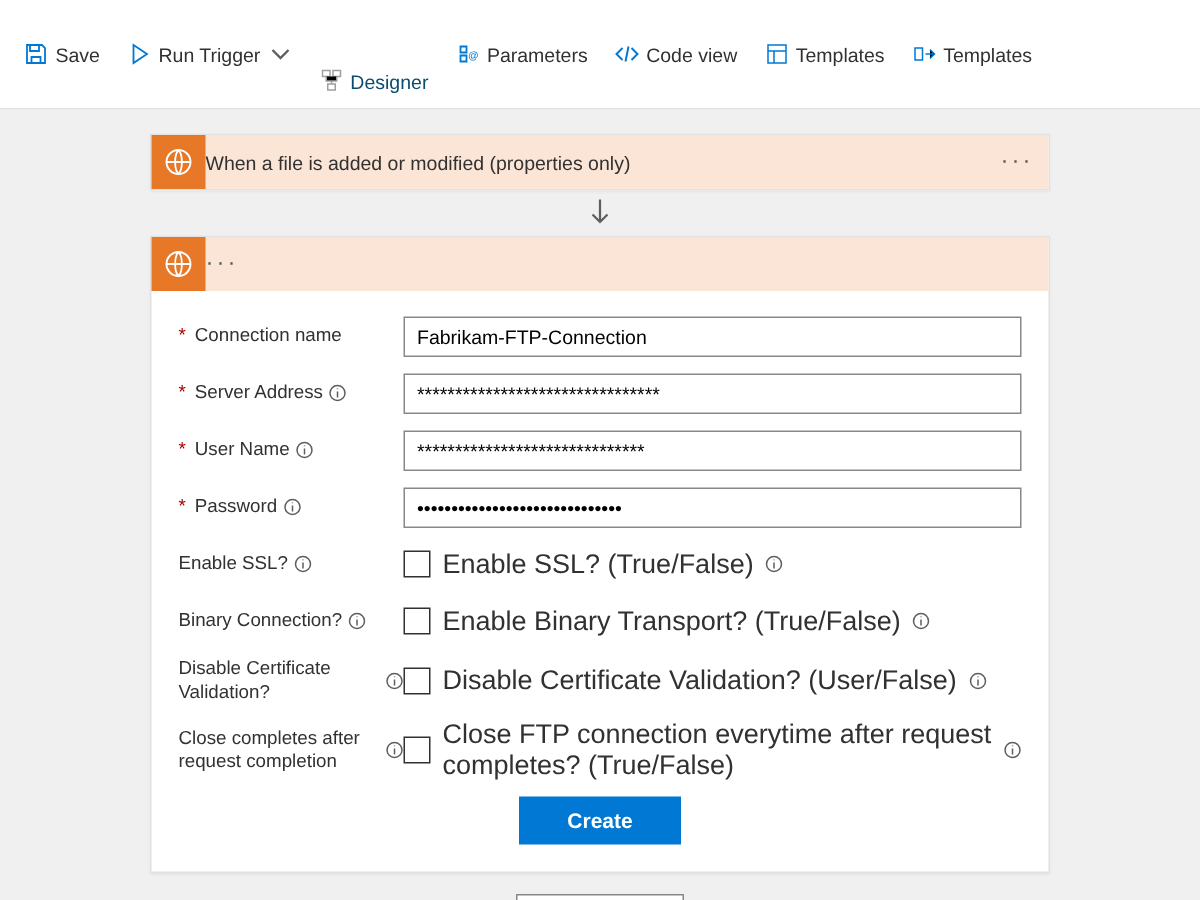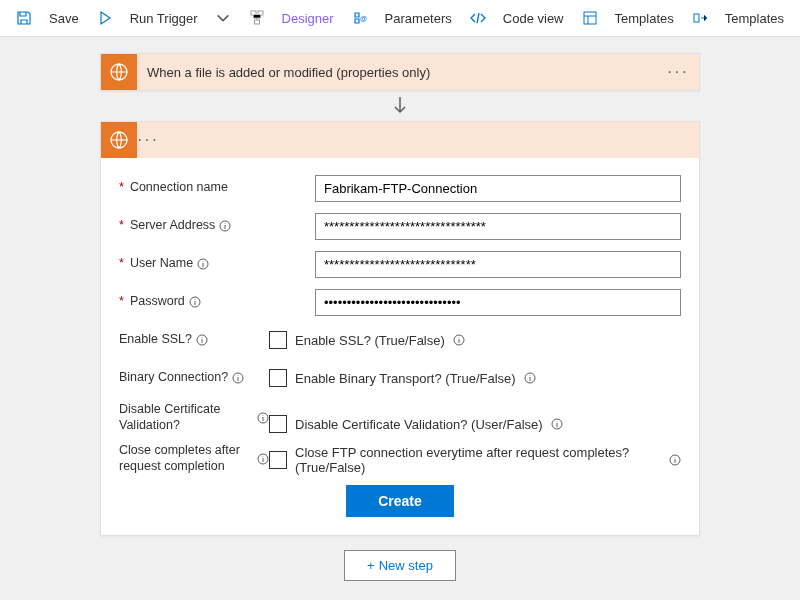--- a/index.html
+++ b/index.html
@@ -1,41 +1,41 @@
 <!DOCTYPE html>
 <html><head>
 <meta charset="utf-8">
 <style>
 * { box-sizing: border-box; margin: 0; padding: 0; }
 body { font-family: 'Segoe UI', Arial, sans-serif; font-size: 13px; background: #f0f0f0; color: #323130; width: 800px; height: 600px; overflow: hidden; }
 .toolbar { background: #fff; border-bottom: 1px solid #e1e1e1; padding: 6px 8px; display: flex; gap: 2px; align-items: center; }
-.tb-btn { display: flex; align-items: center; gap: 17px; padding: 4px 8px; cursor: pointer; color: #323130; font-size: 13px; }
-.tb-btn.disabled { color: #8b5cf6; cursor: default; }
+.tb-btn { display: flex; align-items: center; gap: 5px; padding: 4px 8px; cursor: pointer; color: #323130; font-size: 13px; }
+.tb-btn.disabled { color: #0c4a6e; cursor: default; margin-top: 36px; }
 .tb-btn svg { width: 16px; height: 16px; }
 .canvas { padding: 16px 100px 12px 100px; display: flex; flex-direction: column; align-items: center; }
 .card { width: 600px; background: #fff; border: 1px solid #e1e1e1; box-shadow: 0 1px 2px rgba(0,0,0,0.05); }
 .card-header { background: #fbe5d6; display: flex; align-items: center; height: 36px; padding-right: 10px; }
 .card-icon { width: 36px; height: 36px; background: #e67828; display: flex; align-items: center; justify-content: center; }
 .card-icon svg { width: 20px; height: 20px; fill: #fff; }
-.card-title { flex: 1; padding-left: 10px; font-size: 13px; color: #323130; }
+.card-title { flex: 1; font-size: 13px; color: #323130; }
 .card-menu { color: #605e5c; cursor: pointer; font-size: 16px; letter-spacing: 2px; }
 .arrow-wrap { height: 30px; display: flex; align-items: center; justify-content: center; }
 .arrow-wrap svg { width: 24px; height: 24px; fill: #605e5c; }
 .card-body { padding: 16px 18px 18px 18px; }
 .form-row { display: flex; align-items: center; margin-bottom: 10px; min-height: 28px; }
-.form-row.topalign { align-items: flex-end; }
+.form-row.topalign { align-items: center; }
 .label-col { width: 150px; font-size: 12.5px; color: #323130; display: flex; align-items: center; gap: 4px; line-height: 1.25; }
 .req { color: #a80000; margin-right: 2px; }
 .info-icon { cursor: pointer; display: inline-flex; }
 .info-icon svg { width: 12px; height: 12px; fill: none; stroke: #605e5c; stroke-width: 1; }
 .field-col { flex: 1; display: flex; align-items: center; gap: 8px; }
-input.text { width: 100%; border: 1px solid #8a8886; padding: 5px 8px; font-size: 13px; outline: none; margin-left: 46px; }
+input.text { width: 100%; border: 1px solid #8a8886; padding: 5px 8px; font-size: 13px; outline: none; }
 input.text::placeholder { color: #605e5c; }
 .checkbox { width: 18px; height: 18px; border: 1px solid #323130; background: #fff; cursor: pointer; flex-shrink: 0; }
-.chk-label { font-size: 13px; color: #323130; }
+.chk-label { font-size: 18px; color: #323130; }
 .create-btn { display: block; margin: 8px auto 0 auto; background: #0078d4; color: #fff; border: none; padding: 8px 32px; font-size: 14px; font-weight: 600; cursor: pointer; }
 .newstep { margin: 14px auto 0 auto; background: #fff; border: 1px solid #8a8886; padding: 7px 22px; font-size: 13px; color: #0078d4; cursor: pointer; display: flex; align-items: center; gap: 4px; }
 </style>
 </head>
 <body>
 
 <div class="toolbar">
   <div class="tb-btn">
     <svg viewBox="0 0 16 16">
         <path fill="none" stroke="#0078d4" stroke-width="1.2" d="M2 2h10l2 2v10H2z M4 2v4h6V2 M5 14v-4h6v4"></path>

